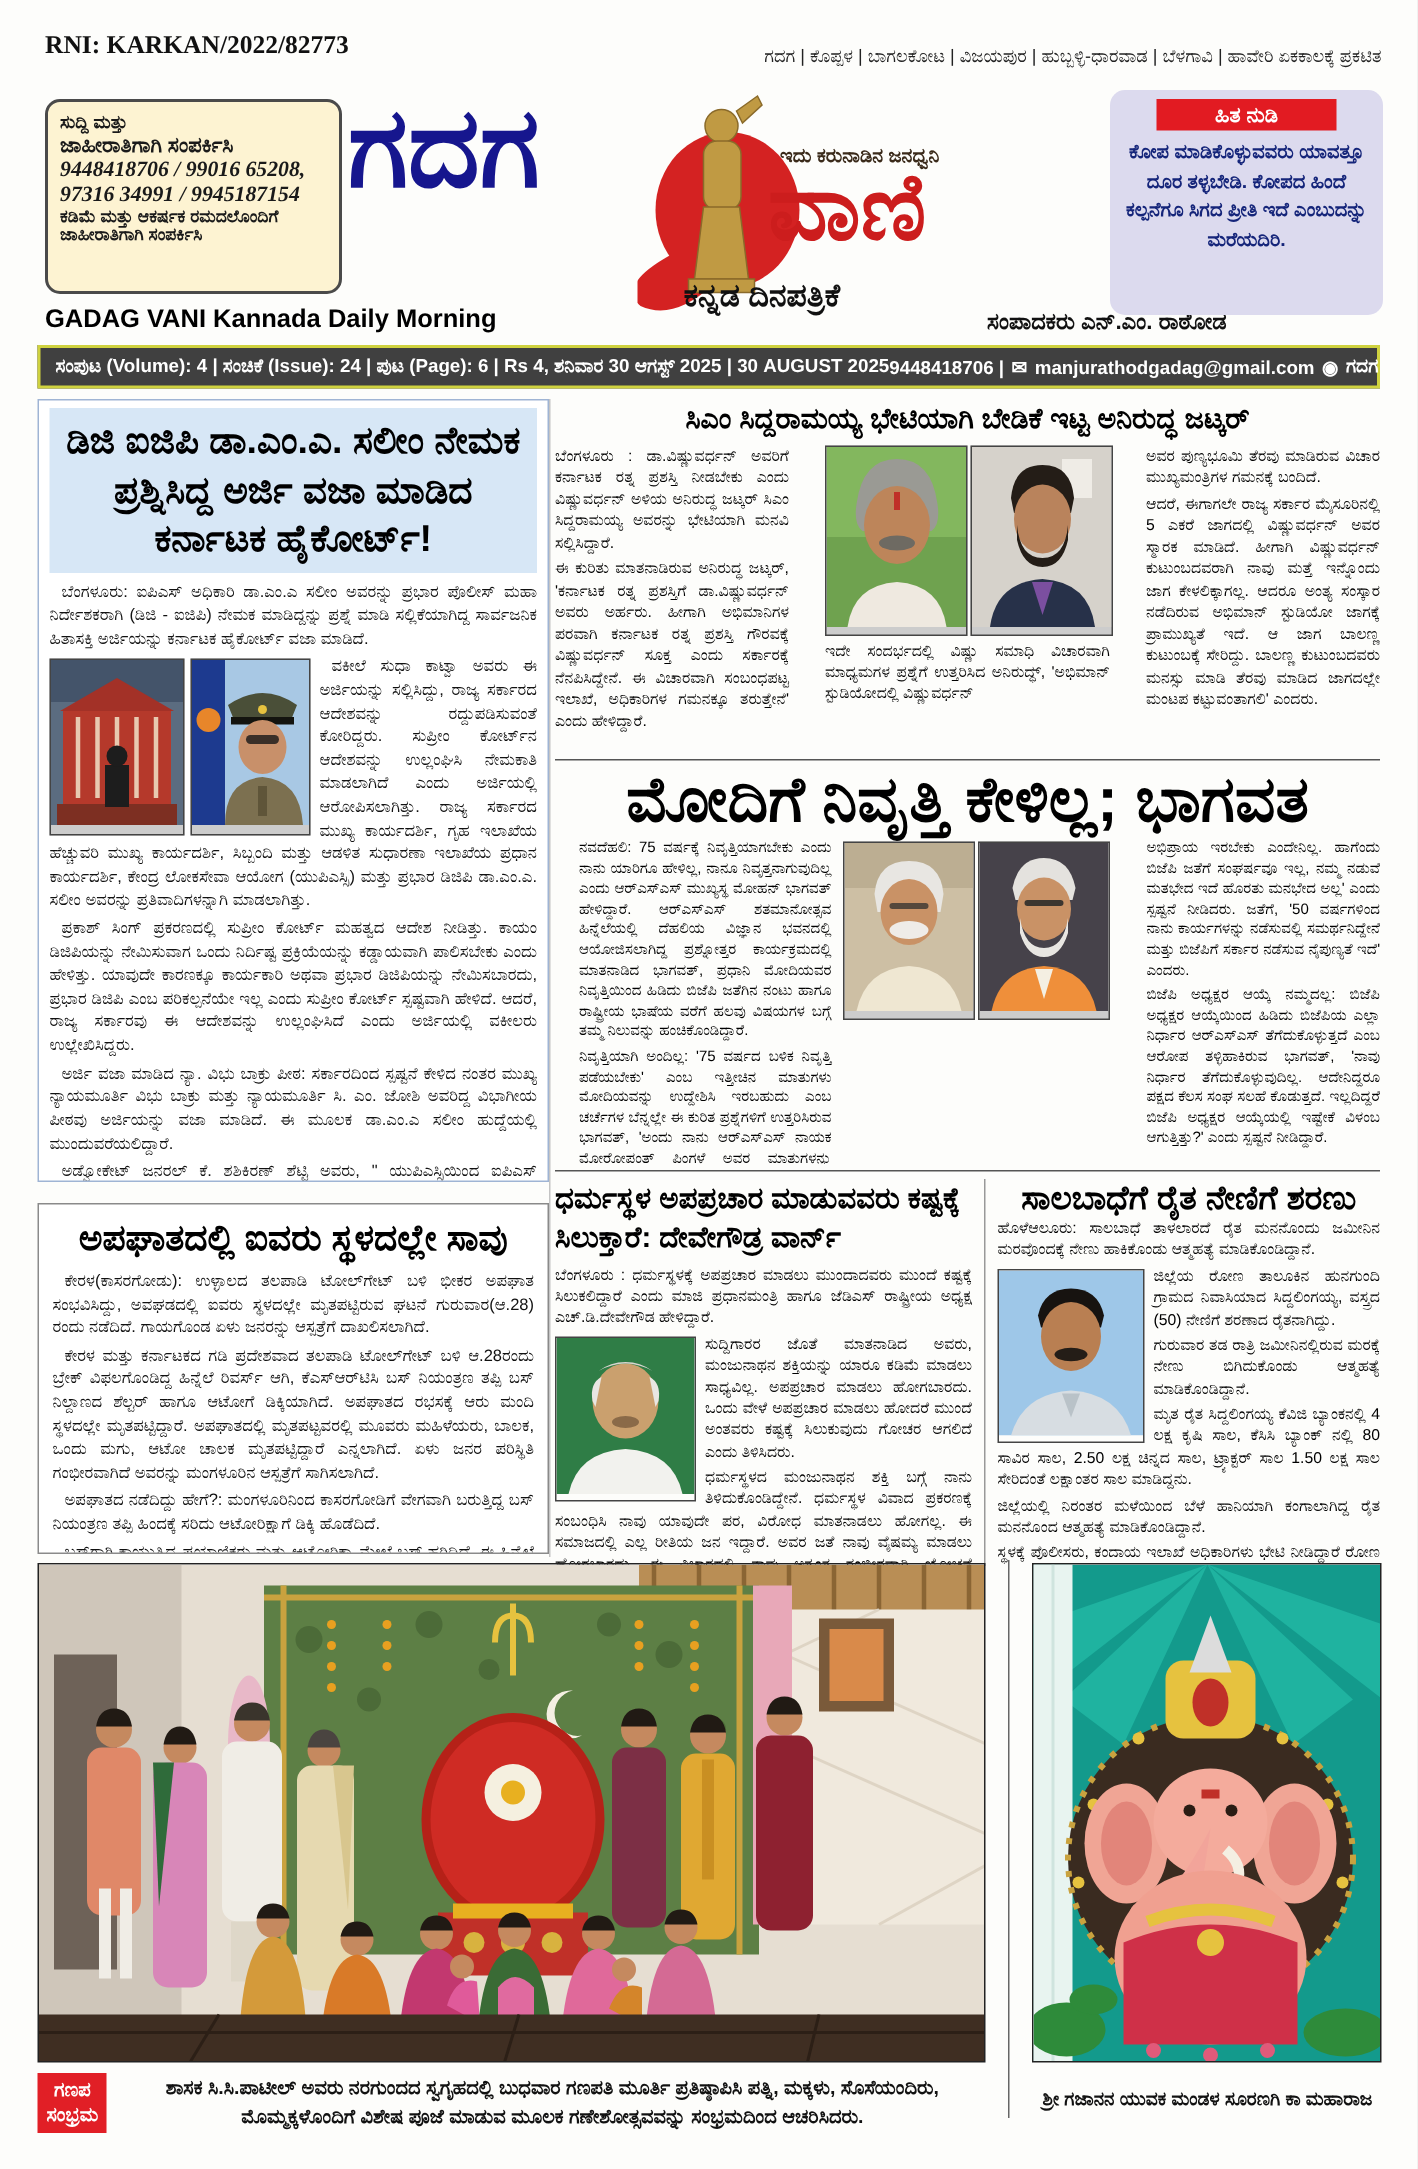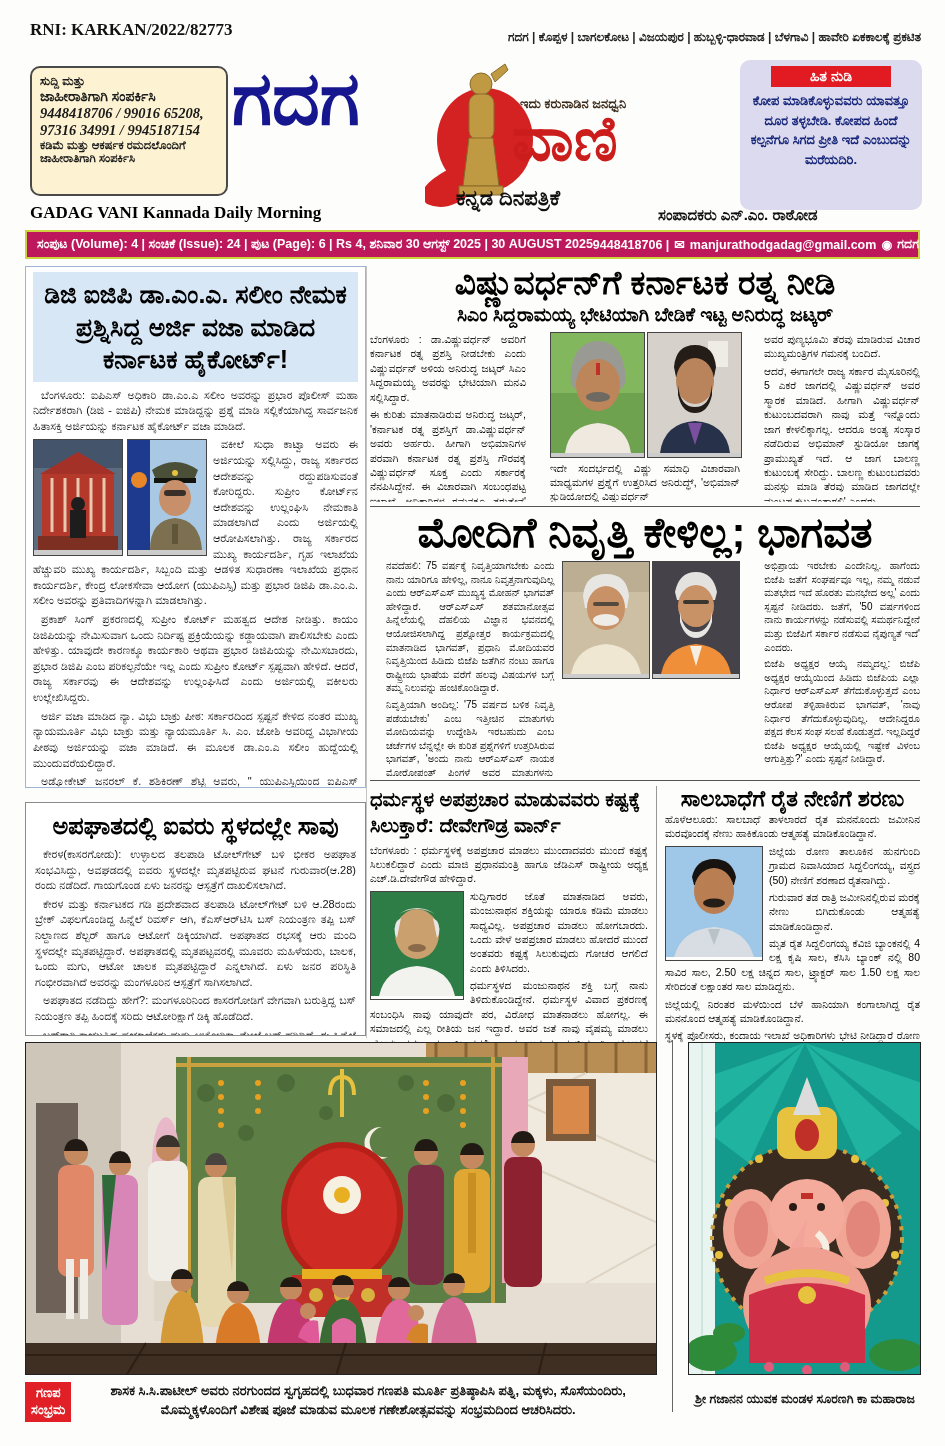--- a/index.html
+++ b/index.html
@@ -2,43 +2,43 @@
 <html><head>
 <meta charset="utf-8">
 <style>
   * { margin:0; padding:0; box-sizing:border-box; }
   html,body { background:#e8e8e8; }
   body { font-family:"Liberation Sans", sans-serif; }
   .page { position:relative; width:945px; height:1446px; margin:0 auto; background:#fdfdfb; overflow:hidden; }
 
   
   .rni { position:absolute; left:30px; top:20px; font-family:"Liberation Serif", serif; font-weight:bold; font-size:17px; color:#111; }
-  .regions { position:absolute; right:24px; top:30px; font-size:12px; font-weight:bold; color:#222; }
+  .regions { position:absolute; right:24px; top:30px; font-size:12px; font-weight:normal; color:#222; }
 
   
   .contact-box { position:absolute; left:30px; top:66px; width:198px; height:130px; background:#fdf3d2; border:2px solid #4a4a4a; border-radius:10px; padding:6px 8px; color:#1a1a1a; }
   .contact-box .l1 { font-size:12px; font-weight:bold; }
   .contact-box .l2 { font-size:14px; font-weight:bold; }
   .contact-box .l3, .contact-box .l4 { font-size:14.5px; font-weight:bold; font-style:italic; font-family:"Liberation Serif", serif; }
   .contact-box .l5, .contact-box .l6 { font-size:11.5px; font-weight:bold; }
-  .eng-line { position:absolute; left:30px; top:203px; font-family:Liberation Serif, serif; font-weight:bold; font-size:17px; color:#000; }
+  .eng-line { position:absolute; left:30px; top:203px; font-family:Liberation Sans, sans-serif; font-weight:bold; font-size:17px; color:#000; }
 
   .mast-blue { position:absolute; left:232px; top:62px; font-size:74px; font-weight:800; color:#16168e; line-height:1; }
   .statue-wrap { position:absolute; left:425px; top:58px; width:110px; height:160px; }
   .mast-tag { position:absolute; left:520px; top:96px; font-size:13px; font-weight:bold; color:#3a2a1a; }
   .mast-red { position:absolute; left:512px; top:108px; font-size:62px; font-weight:800; color:#cc1d1d; line-height:1; }
   .mast-sub { position:absolute; left:398px; top:186px; width:220px; text-align:center; font-size:21px; font-weight:800; color:#111; }
   .editor-line { position:absolute; left:658px; top:206px; font-size:15px; font-weight:bold; color:#111; }
 
   .hita-box { position:absolute; left:740px; top:60px; width:182px; height:150px; background:#dcdaee; border-radius:10px; padding:4px 8px; text-align:center; }
   .hita-title { width:120px; margin:2px auto 4px auto; background:#e21b22; color:#fff; font-size:14px; font-weight:800; padding:2px 0; }
   .hita-text { font-size:13px; font-weight:bold; color:#15257a; line-height:1.5; }
 
   
-  .infobar { position:absolute; left:25px; top:230px; width:895px; height:29px; background:#be185d; border:2px solid #cfd23f; display:flex; align-items:center; justify-content:space-between; padding:10px 10px; color:#fff; font-size:12.5px; font-weight:bold; white-space:nowrap; }
+  .infobar { position:absolute; left:25px; top:230px; width:895px; height:29px; background:#404040; border:2px solid #cfd23f; display:flex; align-items:center; justify-content:space-between; padding:10px 10px; color:#fff; font-size:12.5px; font-weight:bold; white-space:nowrap; }
   .infobar .seg { display:flex; align-items:center; gap:5px; }
 
   
   .col-left { position:absolute; left:25px; top:266px; width:341px; }
   .col-right { position:absolute; left:370px; top:266px; width:550px; }
   .vline-main { position:absolute; left:366px; top:266px; height:772px; border-left:1px solid #c4c4c4; }
 
   .art-court { border:1px solid #9fb4d4; padding:5px 7px 0 7px; height:522px; overflow:hidden; background:#fff; }
   .hl-box { background:#d7e7f6; text-align:center; font-size:25px; line-height:1.3; font-weight:800; color:#000; padding:6px 4px; margin-bottom:6px; }
   .bodytxt { font-size:11px; line-height:1.42; color:#111; text-align:justify; }
@@ -79,21 +79,21 @@
   .hl-farmer { font-size:22px; font-weight:800; text-align:center; margin-bottom:0; }
   .smalltxt { font-size:10.5px; line-height:1.37; text-align:justify; }
   .smalltxt p { margin-bottom:3px; }
   .float-ph { float:left; margin:2px 6px 2px 0; border:1px solid #444; }
 
   
   .photo-left { position:absolute; left:25px; top:1042px; width:632px; height:333px; border:1px solid #222; overflow:hidden; }
   .photo-right { position:absolute; left:688px; top:1042px; width:233px; height:333px; border:1px solid #222; overflow:hidden; }
   .vline-photos { position:absolute; left:672px; top:1040px; height:372px; border-left:1px solid #666; }
 
-  .cap-left { position:absolute; left:25px; top:1382px; width:632px; display:flex; gap:8px; align-items:flex-start; }
+  .cap-left { position:absolute; left:25px; top:1382px; width:632px; display:flex; gap:8px; align-items:center; }
   .cap-label { flex:none; background:#e11f26; color:#fff; font-weight:800; font-size:13px; line-height:1.3; text-align:center; padding:3px 6px; }
   .cap-text { font-size:13px; font-weight:bold; line-height:1.45; text-align:center; color:#111; }
   .cap-right { position:absolute; left:680px; top:1392px; width:250px; font-size:12.5px; font-weight:bold; text-align:center; color:#111; }
 </style>
 </head>
 <body>
 
 <div class="page">
 
   <div class="rni">RNI: KARKAN/2022/82773</div>
@@ -199,21 +199,20 @@
         <p>ಕೇರಳ(ಕಾಸರಗೋಡು): ಉಳ್ಳಾಲದ ತಲಪಾಡಿ ಟೋಲ್‌ಗೇಟ್ ಬಳಿ ಭೀಕರ ಅಪಘಾತ ಸಂಭವಿಸಿದ್ದು, ಅವಘಡದಲ್ಲಿ ಐವರು ಸ್ಥಳದಲ್ಲೇ ಮೃತಪಟ್ಟಿರುವ ಘಟನೆ ಗುರುವಾರ(ಆ.28) ರಂದು ನಡೆದಿದೆ. ಗಾಯಗೊಂಡ ಏಳು ಜನರನ್ನು ಆಸ್ಪತ್ರೆಗೆ ದಾಖಲಿಸಲಾಗಿದೆ.</p>
         <p>ಕೇರಳ ಮತ್ತು ಕರ್ನಾಟಕದ ಗಡಿ ಪ್ರದೇಶವಾದ ತಲಪಾಡಿ ಟೋಲ್‌ಗೇಟ್ ಬಳಿ ಆ.28ರಂದು ಬ್ರೇಕ್ ವಿಫಲಗೊಂಡಿದ್ದ ಹಿನ್ನೆಲೆ ರಿವರ್ಸ್ ಆಗಿ, ಕೆಎಸ್‌ಆರ್‌ಟಿಸಿ ಬಸ್ ನಿಯಂತ್ರಣ ತಪ್ಪಿ ಬಸ್ ನಿಲ್ದಾಣದ ಶೆಲ್ಟರ್ ಹಾಗೂ ಆಟೋಗೆ ಡಿಕ್ಕಿಯಾಗಿದೆ. ಅಪಘಾತದ ರಭಸಕ್ಕೆ ಆರು ಮಂದಿ ಸ್ಥಳದಲ್ಲೇ ಮೃತಪಟ್ಟಿದ್ದಾರೆ. ಅಪಘಾತದಲ್ಲಿ ಮೃತಪಟ್ಟವರಲ್ಲಿ ಮೂವರು ಮಹಿಳೆಯರು, ಬಾಲಕ, ಒಂದು ಮಗು, ಆಟೋ ಚಾಲಕ ಮೃತಪಟ್ಟಿದ್ದಾರೆ ಎನ್ನಲಾಗಿದೆ. ಏಳು ಜನರ ಪರಿಸ್ಥಿತಿ ಗಂಭೀರವಾಗಿದೆ ಅವರನ್ನು ಮಂಗಳೂರಿನ ಆಸ್ಪತ್ರೆಗೆ ಸಾಗಿಸಲಾಗಿದೆ.</p>
         <p>ಅಪಘಾತದ ನಡೆದಿದ್ದು ಹೇಗೆ?: ಮಂಗಳೂರಿನಿಂದ ಕಾಸರಗೋಡಿಗೆ ವೇಗವಾಗಿ ಬರುತ್ತಿದ್ದ ಬಸ್ ನಿಯಂತ್ರಣ ತಪ್ಪಿ ಹಿಂದಕ್ಕೆ ಸರಿದು ಆಟೋರಿಕ್ಷಾಗೆ ಡಿಕ್ಕಿ ಹೊಡೆದಿದೆ.</p>
         <p>ಬಸ್‌ಗಾಗಿ ಕಾಯುತ್ತಿದ್ದ ಪ್ರಯಾಣಿಕರು ಮತ್ತು ಆಟೋರಿಕ್ಷಾ ಮೇಲೆ ಬಸ್ ಹರಿದಿದೆ. ಈ ಹಿನ್ನೆಲೆ ಆಟೋ ಸಂಪೂರ್ಣವಾಗಿ ನಜ್ಜುಗುಜ್ಜಾಗಿದೆ. ಅಪಘಾತದ ವಿಡಿಯೋ ಸದ್ಯ ಎಲ್ಲೆಡೆ ಹರಿದಾಡುತ್ತಿದ್ದು, ನೋಡುಗರ ಎದೆ ಝಲ್ ಎನಿಸುವಂತಿದೆ.</p>
       </div>
     </article>
   </div>
 
   <div class="col-right">
     <article class="art-vishnu">
-      <div class="hl-vishnu">ವಿಷ್ಣುವರ್ಧನ್‌ಗೆ ಕರ್ನಾಟಕ ರತ್ನ ನೀಡಿ</div>
       <div class="sub-vishnu">ಸಿಎಂ ಸಿದ್ದರಾಮಯ್ಯ ಭೇಟಿಯಾಗಿ ಬೇಡಿಕೆ ಇಟ್ಟ ಅನಿರುದ್ಧ ಜಟ್ಕರ್</div>
       <div class="vishnu-cols">
         <div class="vcol" style="width:176px;">
           <p>ಬೆಂಗಳೂರು : ಡಾ.ವಿಷ್ಣುವರ್ಧನ್ ಅವರಿಗೆ ಕರ್ನಾಟಕ ರತ್ನ ಪ್ರಶಸ್ತಿ ನೀಡಬೇಕು ಎಂದು ವಿಷ್ಣುವರ್ಧನ್ ಅಳಿಯ ಅನಿರುದ್ಧ ಜಟ್ಕರ್ ಸಿಎಂ ಸಿದ್ದರಾಮಯ್ಯ ಅವರನ್ನು ಭೇಟಿಯಾಗಿ ಮನವಿ ಸಲ್ಲಿಸಿದ್ದಾರೆ.</p>
           <p>ಈ ಕುರಿತು ಮಾತನಾಡಿರುವ ಅನಿರುದ್ಧ ಜಟ್ಕರ್, 'ಕರ್ನಾಟಕ ರತ್ನ ಪ್ರಶಸ್ತಿಗೆ ಡಾ.ವಿಷ್ಣುವರ್ಧನ್ ಅವರು ಅರ್ಹರು. ಹೀಗಾಗಿ ಅಭಿಮಾನಿಗಳ ಪರವಾಗಿ ಕರ್ನಾಟಕ ರತ್ನ ಪ್ರಶಸ್ತಿ ಗೌರವಕ್ಕೆ ವಿಷ್ಣುವರ್ಧನ್ ಸೂಕ್ತ ಎಂದು ಸರ್ಕಾರಕ್ಕೆ ನೆನಪಿಸಿದ್ದೇನೆ. ಈ ವಿಚಾರವಾಗಿ ಸಂಬಂಧಪಟ್ಟ ಇಲಾಖೆ, ಅಧಿಕಾರಿಗಳ ಗಮನಕ್ಕೂ ತರುತ್ತೇನೆ' ಎಂದು ಹೇಳಿದ್ದಾರೆ.</p>
         </div>
         <div class="vphotos">
           <div class="pics">
             <div class="ph-frame">
               <svg width="93" height="120" viewBox="0 0 93 120">

